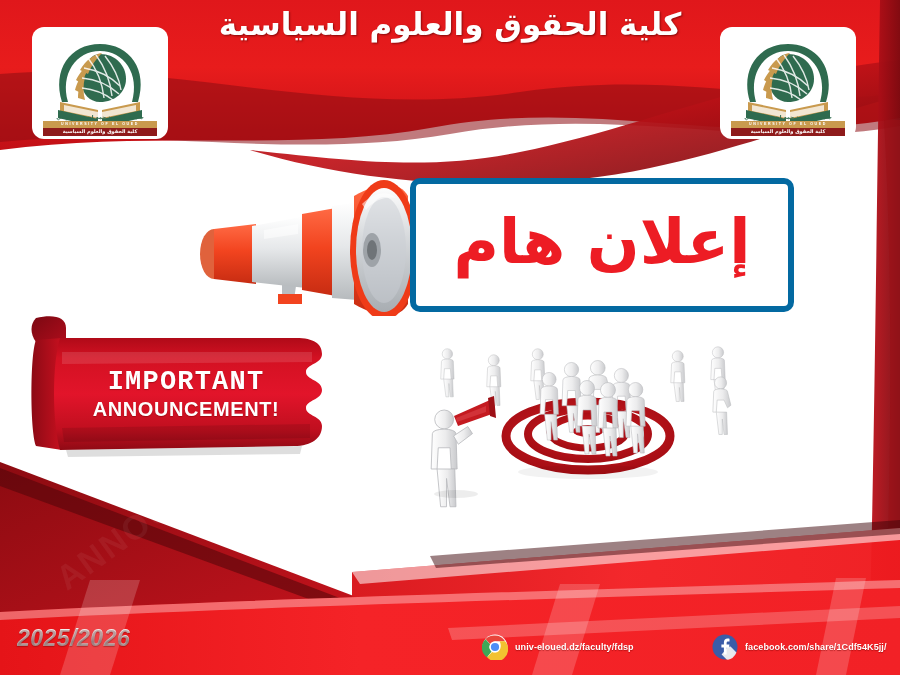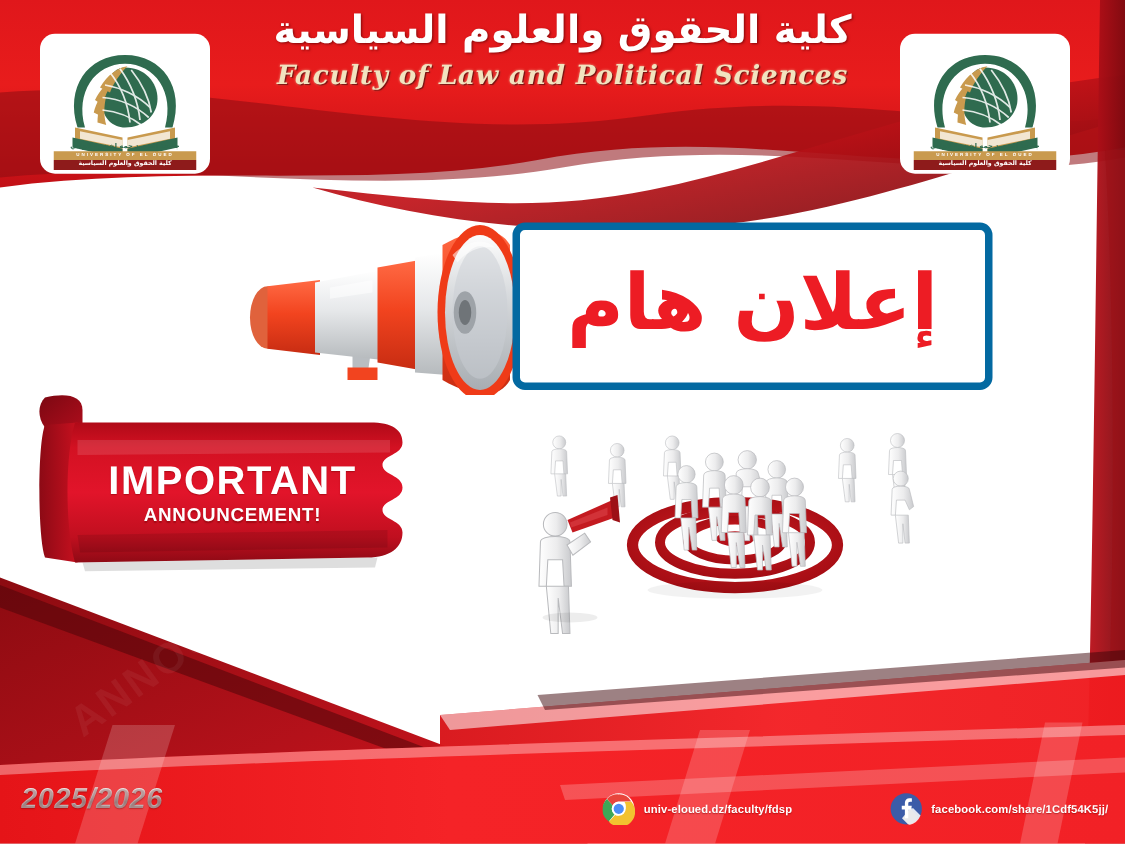--- a/index.html
+++ b/index.html
@@ -173,32 +173,32 @@
   .ribbon-text {
     position: absolute;
     left: 46px;
     top: 56px;
     width: 236px;
     text-align: center;
     pointer-events: none;
   }
   .ribbon-line1 {
     color: #ffffff;
-    font-family: Liberation Sans, sans-serif;
-    font-weight: bold;
-    font-size: 32px;
+    font-family: Liberation Mono, monospace;
+    font-weight: bold;
+    font-size: 27px;
     letter-spacing: 1.2px;
     line-height: 1.05;
     text-shadow: 0 1px 1px rgba(110,0,0,0.45);
   }
   .ribbon-line2 {
     color: #ffffff;
     font-family: "Liberation Sans", sans-serif;
     font-weight: bold;
-    font-size: 15px;
+    font-size: 20px;
     letter-spacing: 0.6px;
     margin-top: 2px;
     text-shadow: 0 1px 1px rgba(110,0,0,0.45);
   }
 
   
   .crowd {
     position: absolute;
     left: 412px;
     top: 332px;
@@ -334,21 +334,20 @@
 
       <path d="M448,628 L900,606 L900,618 L452,640 Z" fill="#ffffff" opacity="0.22"></path>
     </svg>
   </div>
 
   <div class="watermark">ANNOUNCE</div>
 
   <div class="header">
     <div class="header-titles">
       <div class="title-ar">كلية الحقوق والعلوم السياسية</div>
-      <div class="title-en">Faculty of Law and Political Sciences</div>
     </div>
   </div>
 
   <div class="logo-card left">
     <div class="logo-wrap">
       <svg class="logo-svg" viewBox="0 0 112 102" xmlns="http://www.w3.org/2000/svg">
         <path d="M18,70 C8,38 26,12 56,12 C86,12 104,38 94,70 L88,70 C96,42 80,19 56,19 C32,19 16,42 24,70 Z" fill="#2f6b4f"></path>
         <circle cx="56" cy="46" r="26" fill="#ffffff"></circle>
         <path d="M56,22 C72,22 82,34 82,47 C82,60 71,70 56,70 C46,70 38,62 38,52 C38,38 44,22 56,22 Z" fill="#2f6b4f"></path>
         <g fill="#c99a4e">

